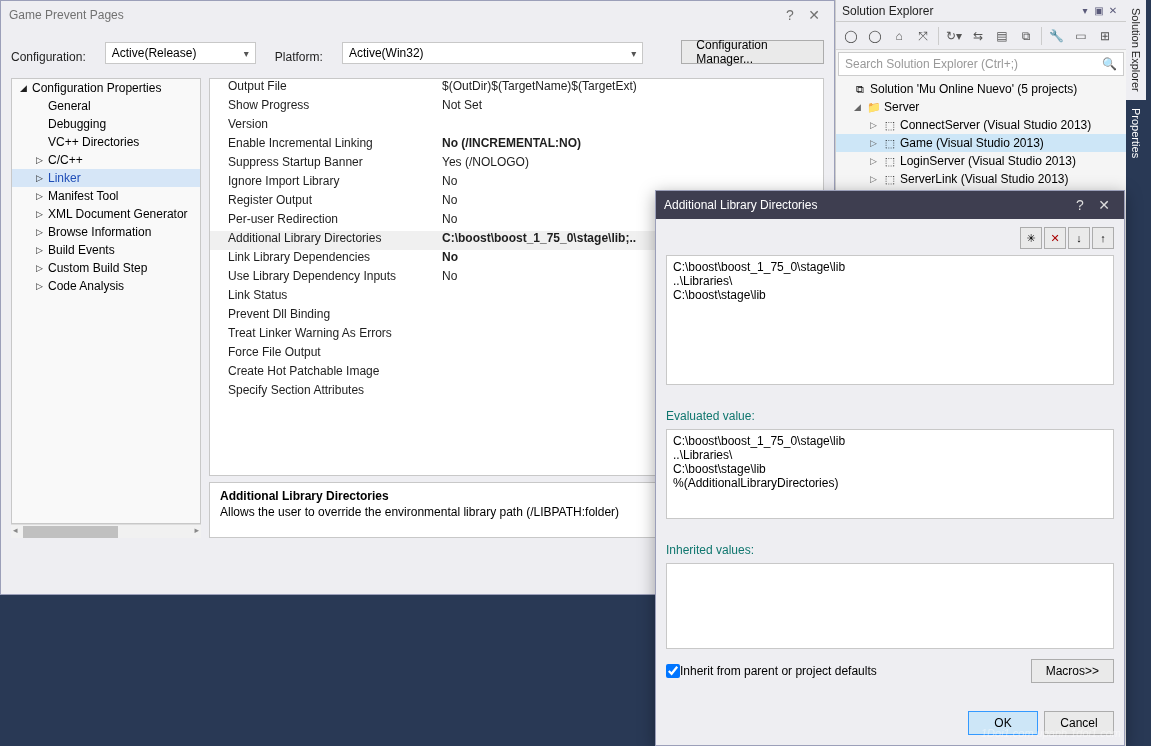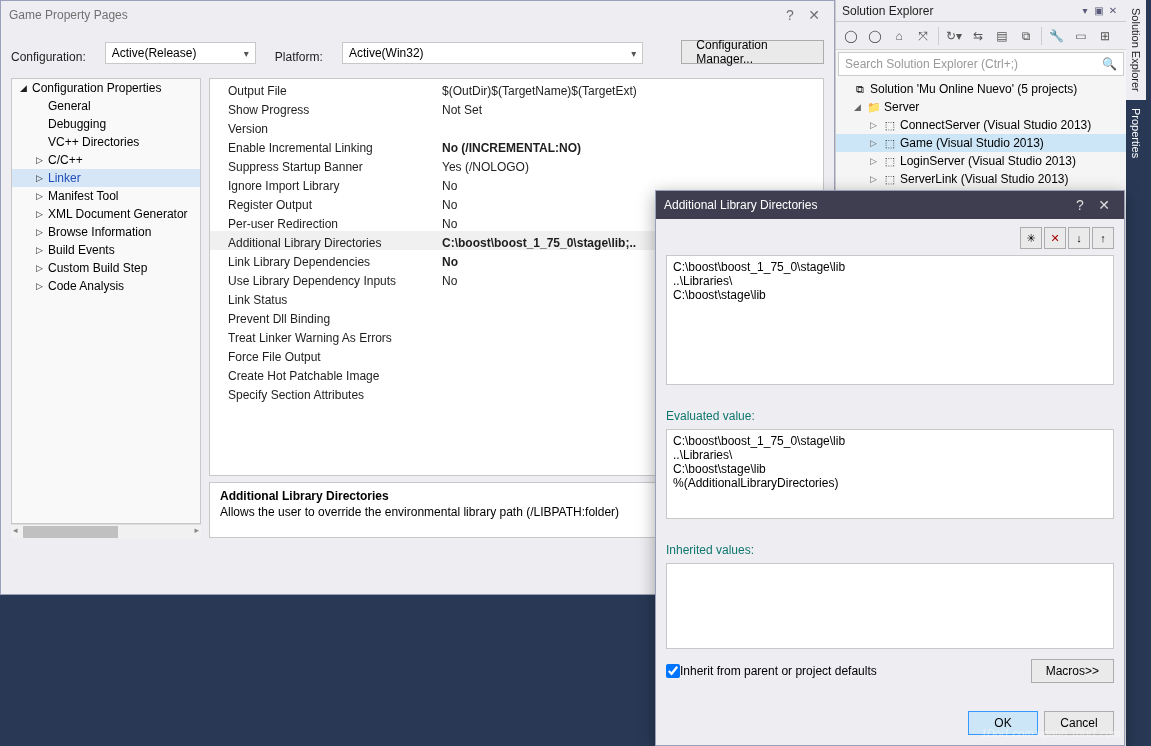--- a/index.html
+++ b/index.html
@@ -25,21 +25,21 @@
 .tree-pane .node.l1 { padding-left:8px; }
 .tree-pane .node.l2 { padding-left:24px; }
 .tree-pane .node.l3 { padding-left:24px; }
 .hscroll { height:14px; background:#f1f1f1; border-top:1px solid #ddd; position:relative; }
 .hscroll .thumb { position:absolute; left:12px; top:1px; height:12px; width:50%; background:#c0c0c0; }
 .hscroll::before,.hscroll::after { position:absolute; top:0; color:#888; font-size:9px; }
 .hscroll::before{ content:"◂"; left:2px;} .hscroll::after{content:"▸"; right:2px;}
 
 .right-pane { flex:1; display:flex; flex-direction:column; gap:6px; }
 .grid-box { flex:1; background:#fff; border:1px solid #c8c8c8; overflow:auto; }
-.grid-row { display:flex; height:19px; align-items:flex-end; }
+.grid-row { display:flex; height:19px; align-items:flex-start; }
 .grid-row.sel { background:#f0f0f0; }
 .grid-row .name { width:232px; padding-left:18px; color:#1e1e1e; }
 .grid-row .val { flex:1; color:#1e1e1e; padding-right:8px; white-space:nowrap; overflow:hidden; text-overflow:ellipsis; }
 .grid-row .val.bold { font-weight:600; }
 .desc-box { height:56px; background:#fff; border:1px solid #c8c8c8; padding:6px 10px; }
 .desc-box .dtitle { font-weight:600; margin-bottom:2px; }
 
 .dialog-buttons { display:flex; justify-content:flex-end; padding:0 12px 12px; gap:6px; }
 .dialog-buttons .btn { width:70px; justify-content:center; }
 
@@ -87,21 +87,21 @@
 .popup-buttons .btn { width:70px; justify-content:center; }
 
 
 .watermark { position:absolute; right:30px; bottom:6px; color:rgba(255,255,255,.45); font-size:11px; font-style:italic; text-align:right; line-height:13px; pointer-events:none; }
 </style>
 </head>
 <body>
 
 <div class="prop-dialog">
   <div class="prop-titlebar">
-    <span class="title">Game Property Pages</span>
+    <span class="title">Game Prevent Pages</span>
     <span class="tb-btn">?</span>
     <span class="tb-btn">✕</span>
   </div>
   <div class="config-row">
     <label>Configuration:</label>
     <div class="dropdown" style="width:160px">
         <span>Active(Release)</span>
       </div>
     <label>Platform:</label>
     <div class="dropdown" style="width:320px">

